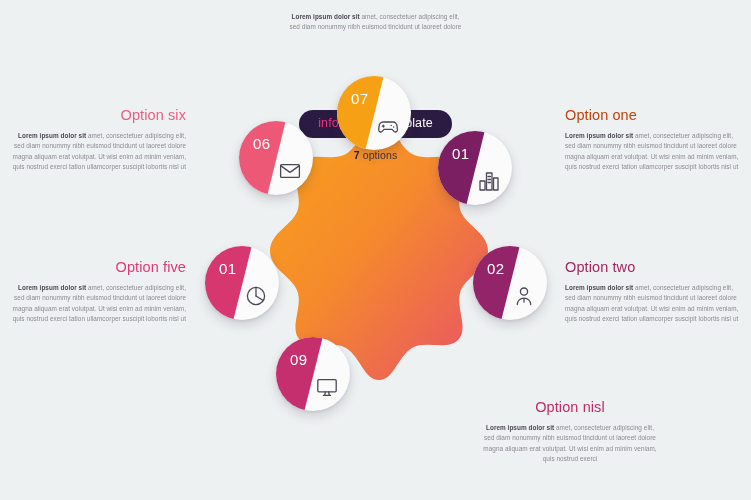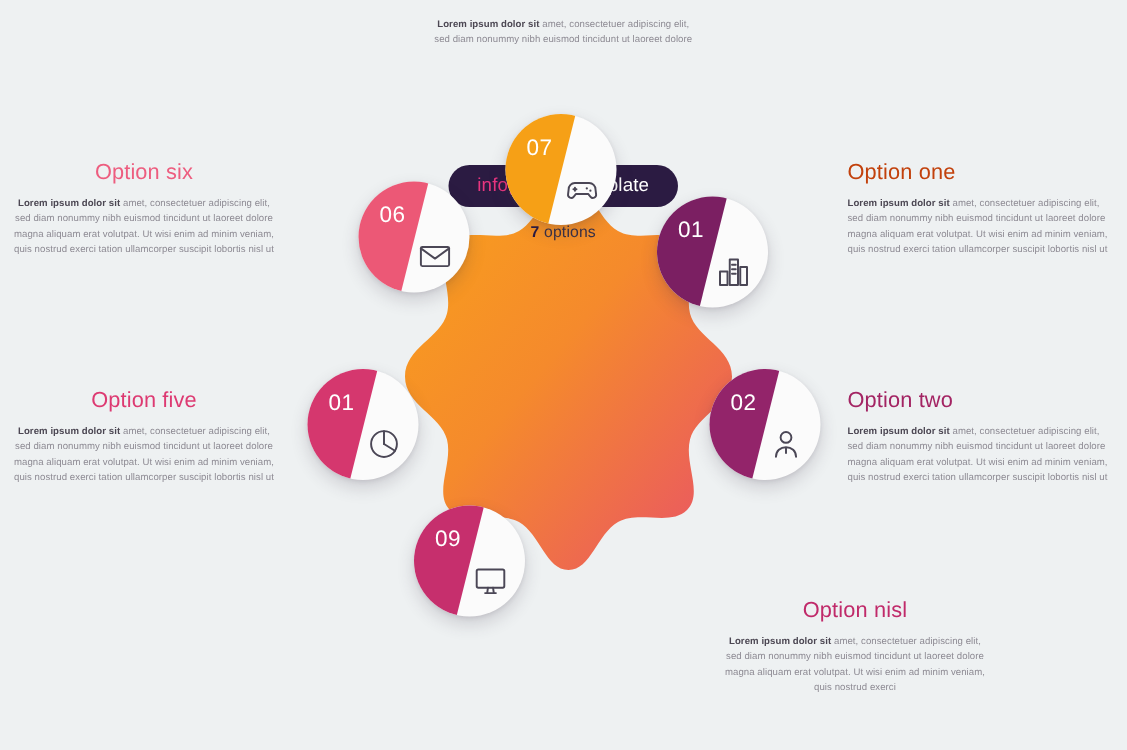--- a/index.html
+++ b/index.html
@@ -115,21 +115,21 @@
     margin-bottom: 7px;
     letter-spacing: .1px;
   }
   .opt p {
     font-size: 6.4px;
     line-height: 1.62;
     color: #8d8a93;
     letter-spacing: .05px;
   }
   .opt p b { color: #4c4753; font-weight: bold; }
-  .align-r { text-align: center; }
+  .align-r { text-align: right; }
   .align-l { text-align: left; }
   .align-c { text-align: center; }
 </style>
 </head>
 <body>
 
 <div id="stage">
 
   <div class="burst-wrap">
     <svg viewBox="0 0 262 262" xmlns="http://www.w3.org/2000/svg">

